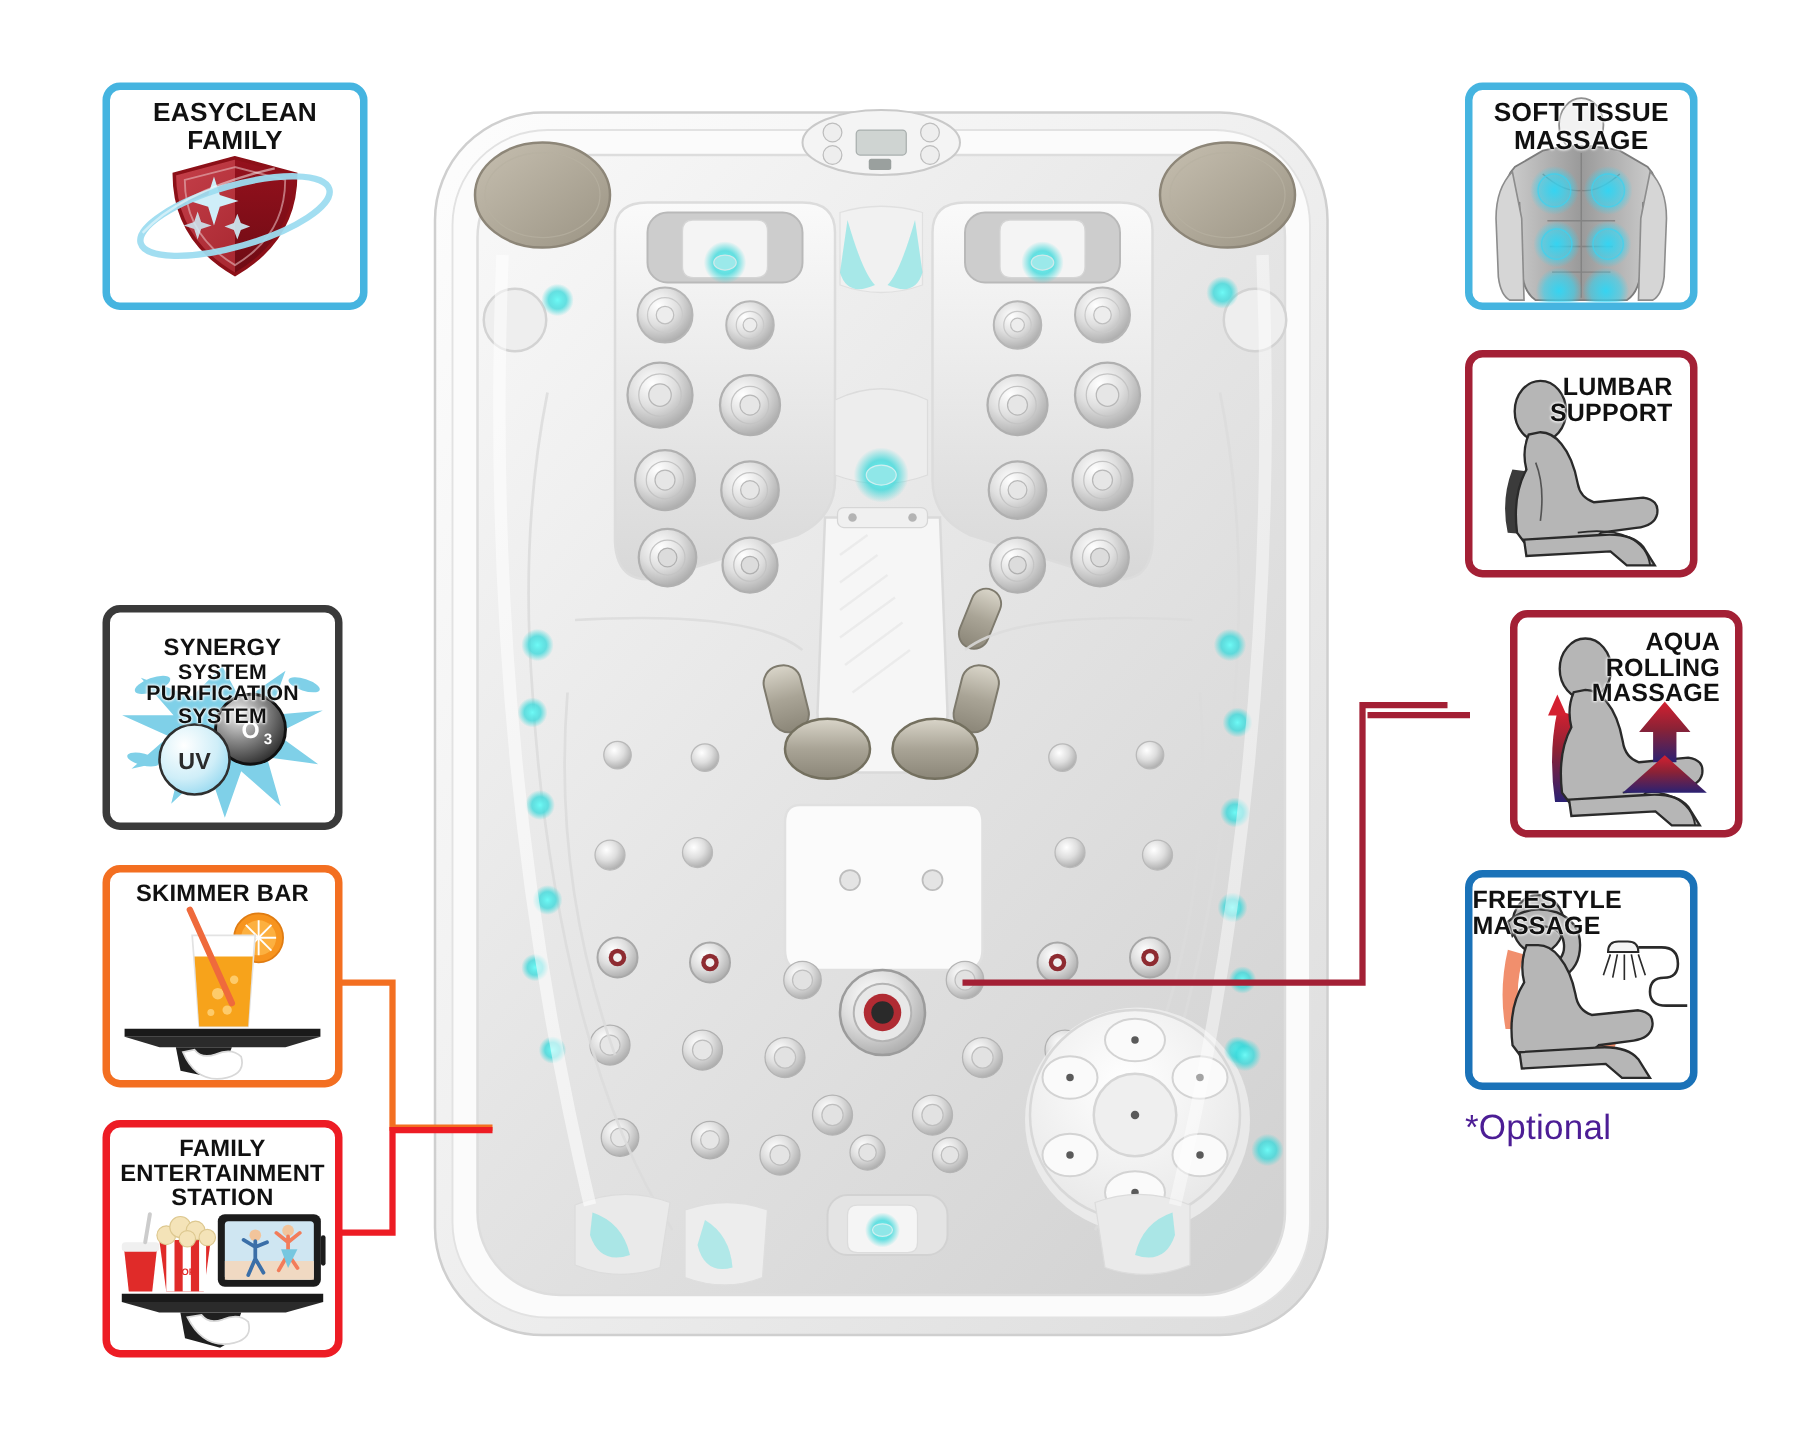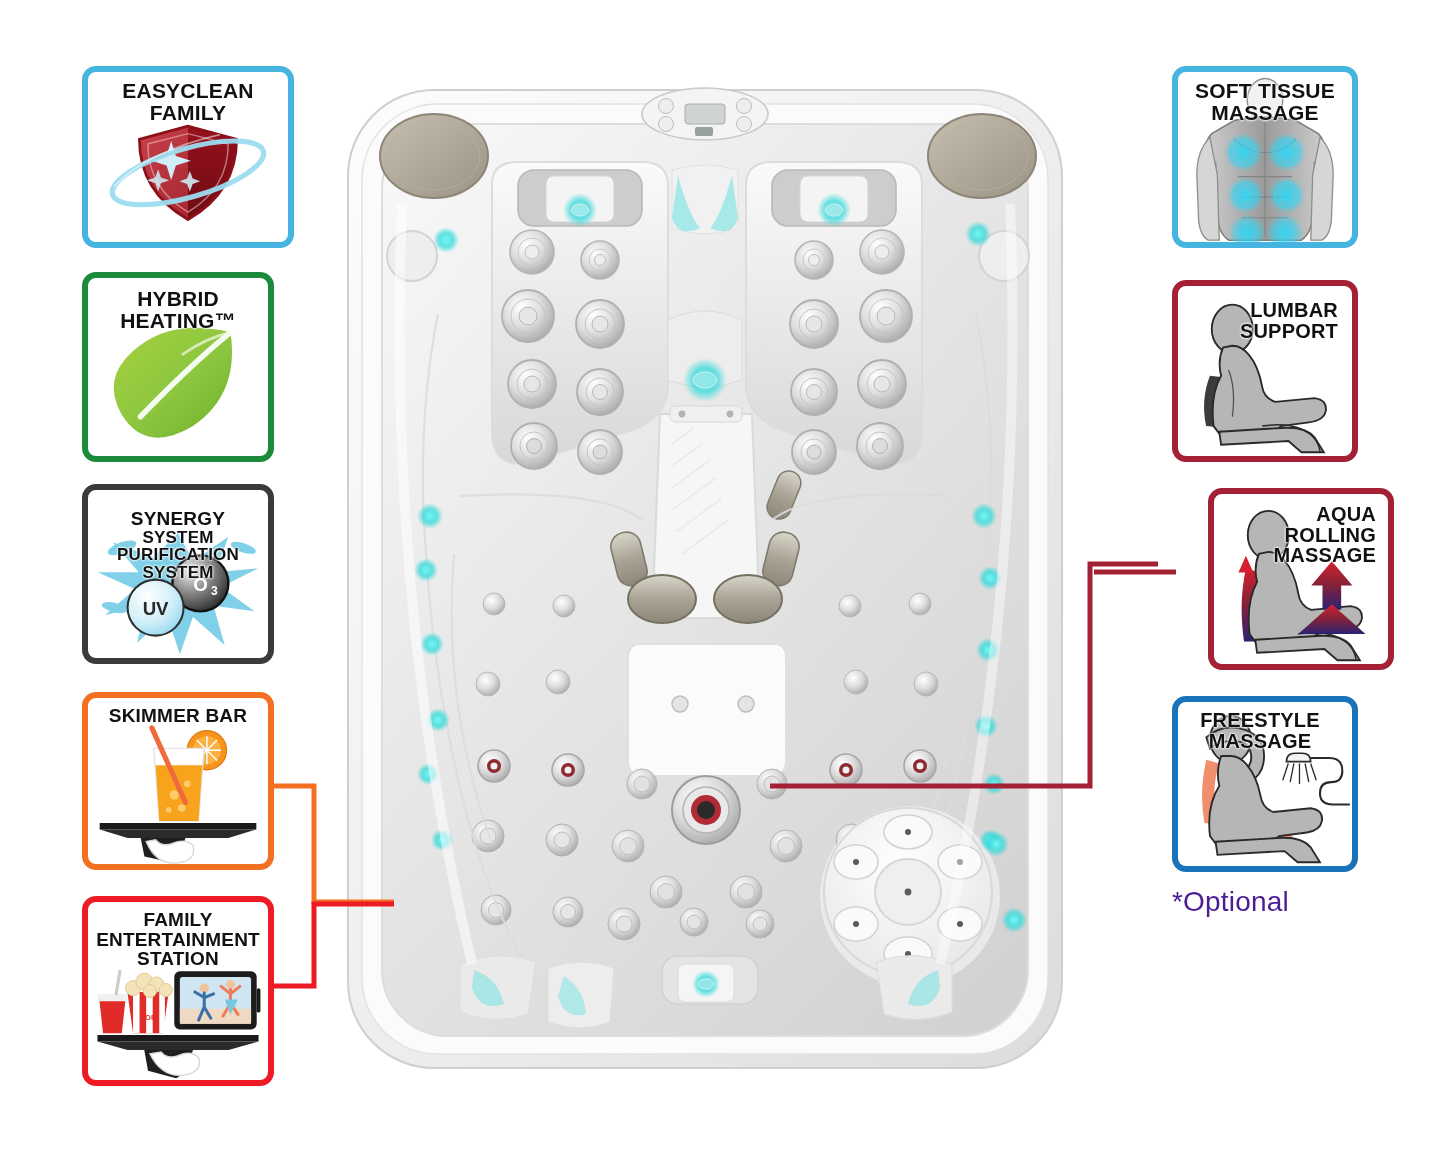--- a/index.html
+++ b/index.html
@@ -442,40 +442,20 @@
           <path d="M16 88 Q60 62 140 66" fill="none" stroke="#ffffff" stroke-width="2" opacity=".5" transform="rotate(-16 96 96)"></path>
         </g>
       </svg>
     </div>
     <div class="ttl" style="top:8px;font-size:21px;">
       <span>EASYCLEAN</span><br>
       <span>FAMILY</span>
     </div>
   </div>
 
-  <div class="badge" style="left:82px;top:272px;width:192px;height:190px;border-width:6px;border-color:#1b8a3b;">
-    <div class="art">
-      <svg viewBox="0 0 192 190" preserveAspectRatio="xMidYMid meet">
-        <defs>
-          <linearGradient id="leafG" x1="0" y1="0" x2="1" y2="1">
-            <stop offset="0" stop-color="#a6d13f"></stop>
-              <stop offset="0.55" stop-color="#8cc63f"></stop>
-            <stop offset="1" stop-color="#6fb02c"></stop>
-          </linearGradient>
-        </defs>
-        <path d="M152 58 Q162 124 112 158 Q62 188 36 146 Q14 108 48 78 Q88 42 152 58 Z" fill="url(#leafG)"></path>
-        <path d="M152 58 Q110 92 56 148" fill="none" stroke="#ffffff" stroke-width="6" stroke-linecap="round" opacity=".92"></path>
-        <path d="M152 58 Q126 64 100 82" fill="none" stroke="#f2f9e6" stroke-width="3" opacity=".7"></path>
-      </svg>
-    </div>
-    <div class="ttl" style="top:10px;font-size:21px;">
-      <span>HYBRID</span><br>
-      <span>HEATING™</span>
-    </div>
-  </div>
 
   <div class="badge" style="left:82px;top:484px;width:192px;height:180px;border-width:6px;border-color:#3a3a3a;">
     <div class="art">
       <svg viewBox="0 0 192 180" preserveAspectRatio="xMidYMid meet">
         <defs>
           <radialGradient id="uvG" cx="0.35" cy="0.3" r="0.8">
             <stop offset="0" stop-color="#ffffff"></stop>
               <stop offset="0.6" stop-color="#cfeef8"></stop>
             <stop offset="1" stop-color="#8fd6ef"></stop>
           </radialGradient>
@@ -725,21 +705,21 @@
                  L102 118 Q90 114 88 100 Q84 80 74 68 Q66 58 56 58 Z" fill="#b6b6b6" stroke="#2a2a2a" stroke-width="2"></path>
         <path d="M40 150 L106 146 Q132 144 142 156 L152 172 L128 172 L114 160 L42 164 Z" fill="#b6b6b6" stroke="#2a2a2a" stroke-width="2"></path>
 
         <g stroke="#2a2a2a" fill="none" stroke-width="1.8">
           <path d="M116 64 q0 -9 9 -9 h8 q9 0 9 9 z" fill="#f4f4f4"></path>
           <path d="M118 66 L112 84 M124 66 L120 86 M130 66 L130 88 M136 66 L140 86 M142 66 L148 84" stroke-width="1.4"></path>
           <path d="M142 60 H162 Q176 60 176 74 Q176 86 164 86 Q152 86 152 98 Q152 110 166 110 H184" stroke-width="2.2"></path>
         </g>
       </svg>
     </div>
-    <div class="ttl" style="top:8px;font-size:20px;text-align:center;padding-right:10px;">
+    <div class="ttl" style="top:8px;font-size:20px;text-align:left;padding-right:10px;">
       <span>FREESTYLE</span><br>
       <span>MASSAGE</span>
     </div>
   </div>
 
   <div class="optional" style="left:1172px;top:886px;">*Optional</div>
 
 </div>
 
 </body></html>

